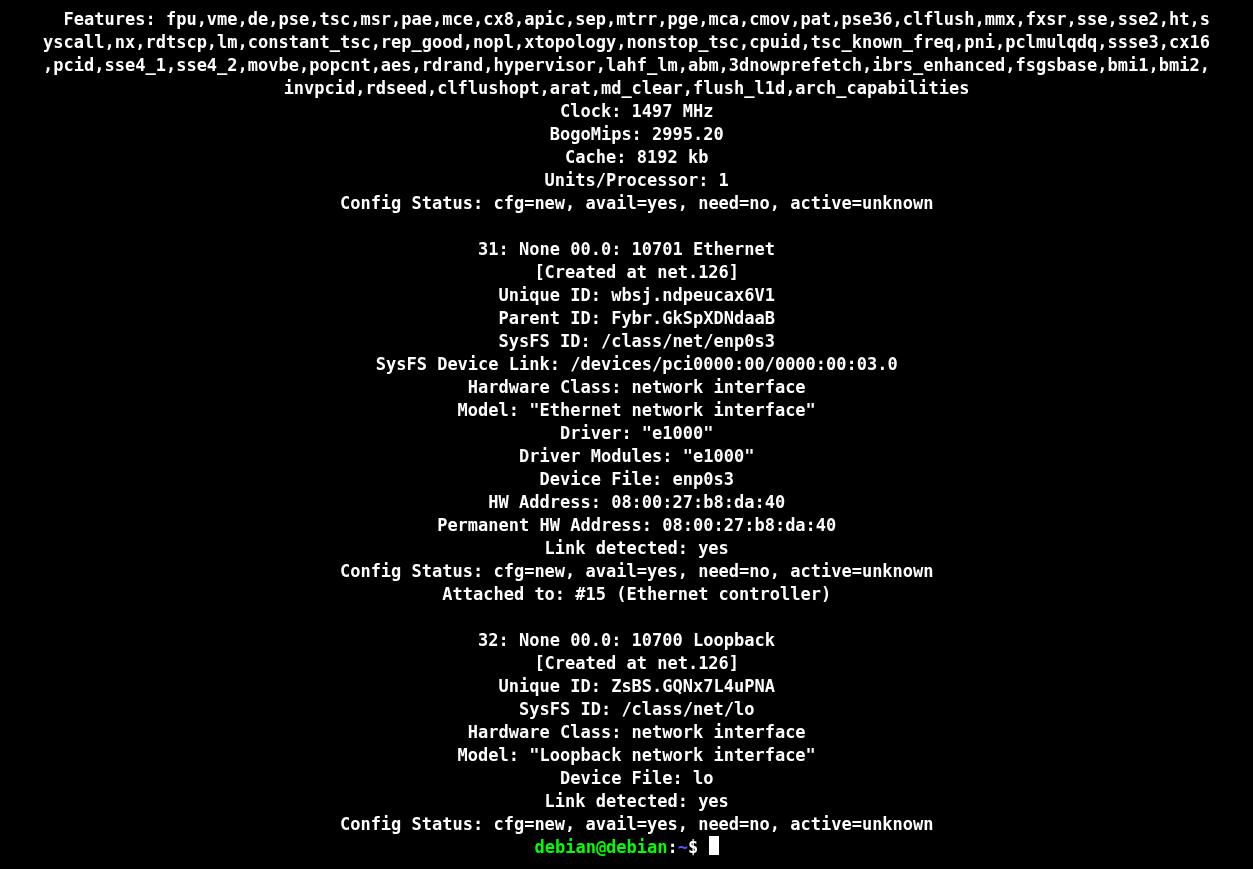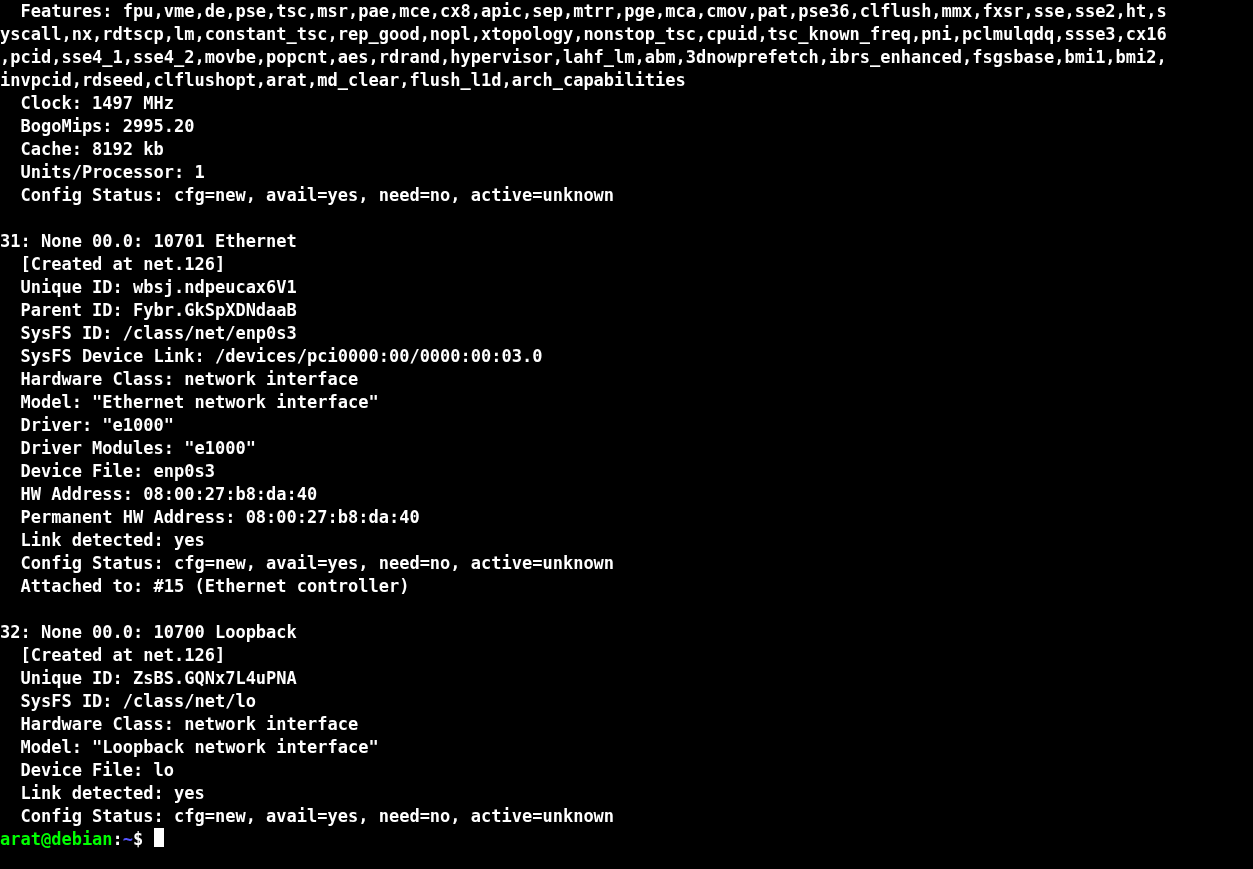--- a/index.html
+++ b/index.html
@@ -9,23 +9,24 @@
     color: #ffffff;
     font-family: "DejaVu Sans Mono", "Liberation Mono", "Consolas", monospace;
     font-size: 17px;
     line-height: 23px;
     width: 1253px;
     height: 869px;
     overflow: hidden;
   }
   .terminal {
     white-space: pre;
-    padding: 0;
+    padding: 8px;
     margin: 0;
     font-weight: bold;
+    text-align: center;
   }
   .prompt-user { color: #00ff00; font-weight: bold; }
   .prompt-colon { color: #ffffff; font-weight: bold; }
   .prompt-path { color: #5555ff; font-weight: bold; }
   .prompt-dollar { color: #ffffff; }
   .cursor {
     display: inline-block;
     width: 10px;
     height: 19px;
     background: #ffffff;
@@ -65,13 +66,13 @@
 
 32: None 00.0: 10700 Loopback
   [Created at net.126]
   Unique ID: ZsBS.GQNx7L4uPNA
   SysFS ID: /class/net/lo
   Hardware Class: network interface
   Model: "Loopback network interface"
   Device File: lo
   Link detected: yes
   Config Status: cfg=new, avail=yes, need=no, active=unknown
-</div><span class="prompt-user">arat@debian</span><span class="prompt-colon">:</span><span class="prompt-path">~</span><span class="prompt-dollar">$ </span><span class="cursor"></span></div>
+</div><span class="prompt-user">debian@debian</span><span class="prompt-colon">:</span><span class="prompt-path">~</span><span class="prompt-dollar">$ </span><span class="cursor"></span></div>
 
 </body></html>

